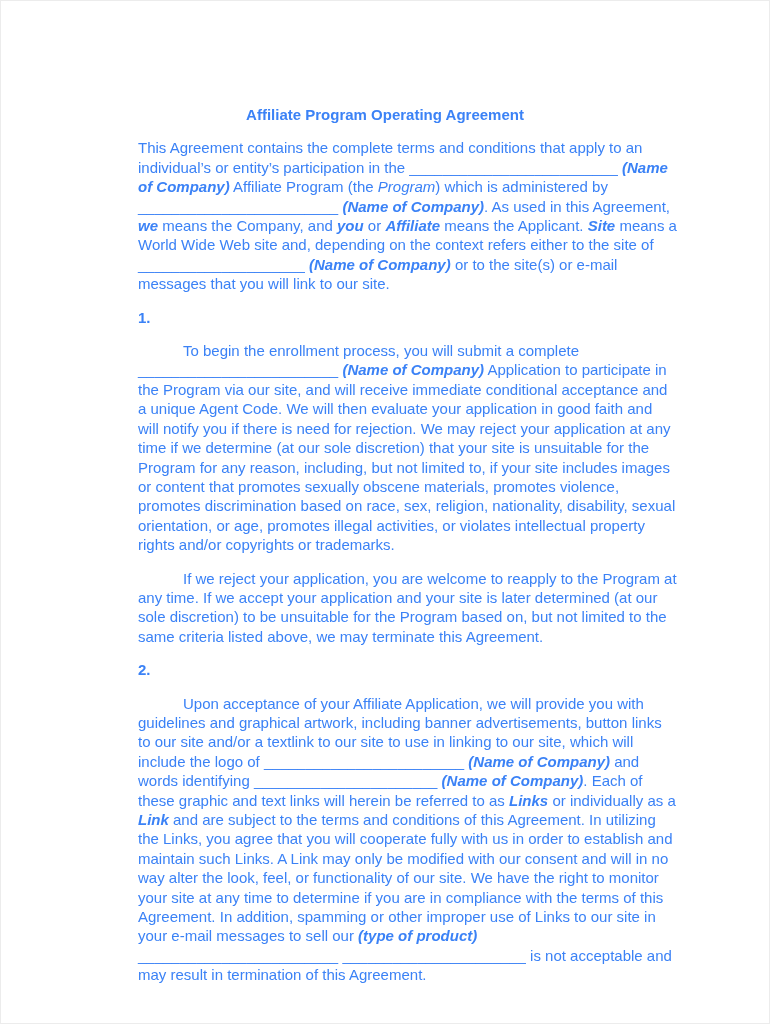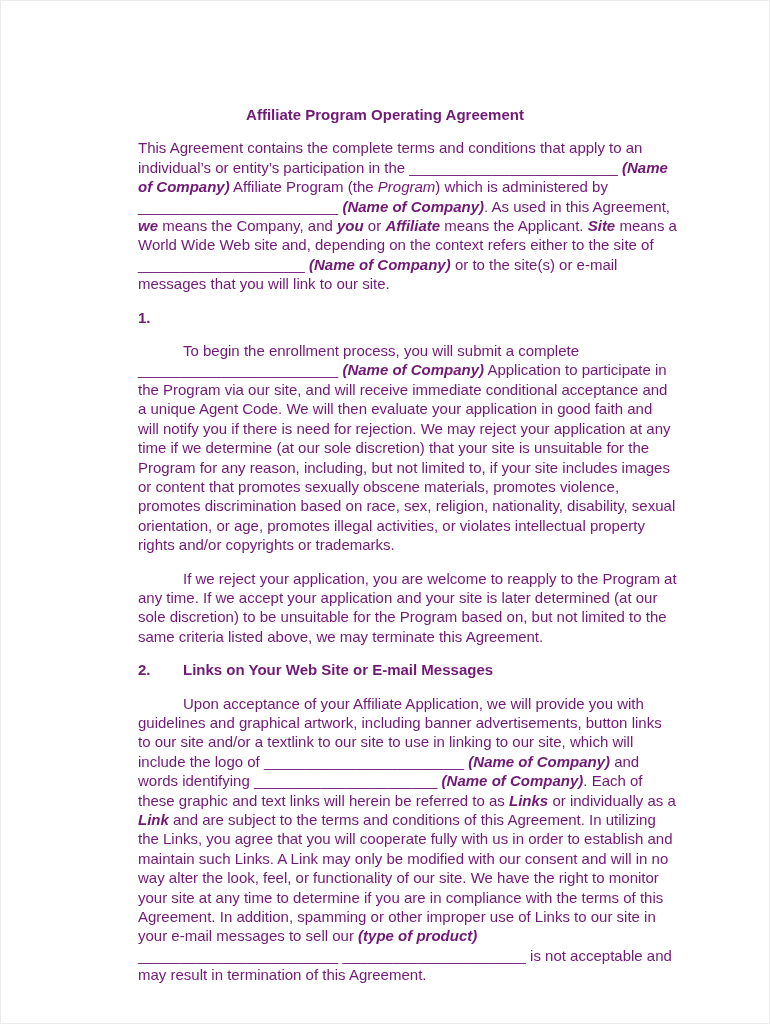--- a/index.html
+++ b/index.html
@@ -11,21 +11,21 @@
     position: relative;
     width: 770px;
     height: 1024px;
     box-sizing: border-box;
     background: #ffffff;
     border: 1px solid #ececec;
     padding: 104px 92px 0 137px;
     font-family: "Liberation Sans", "DejaVu Sans", sans-serif;
     font-size: 15px;
     line-height: 19.4px;
-    color: #701a75;
+    color: #3b82f6;
     overflow: hidden;
   }
   .doc-title {
     font-size: 15px;
     font-weight: bold;
     text-align: center;
     margin: 0 0 14px -45px; 
     padding: 0;
   }
   p.para {
@@ -68,18 +68,17 @@
   <div class="section-heading">
     <span class="hnum">1.</span>
   </div>
 
   <p class="para indent"><span class="run-normal">To begin the enrollment process, you will submit a complete </span><span class="run-blank">________________________</span><span class="run-normal"> </span><span class="run-bold-italic">(Name of Company)</span><span class="run-normal"> Application to participate in the Program via our site, and will receive immediate conditional acceptance and a unique Agent Code. We will then evaluate your application in good faith and will notify you if there is need for rejection. We may reject your application at any time if we determine (at our sole discretion) that your site is unsuitable for the Program for any reason, including, but not limited to, if your site includes images or content that promotes sexually obscene materials, promotes violence, promotes discrimination based on race, sex, religion, nationality, disability, sexual orientation, or age, promotes illegal activities, or violates intellectual property rights and/or copyrights or trademarks.</span></p>
 
   <p class="para indent"><span class="run-normal">If we reject your application, you are welcome to reapply to the Program at any time. If we accept your application and your site is later determined (at our sole discretion) to be unsuitable for the Program based on, but not limited to the same criteria listed above, we may terminate this Agreement.</span></p>
 
   <div class="section-heading">
     <span class="hnum">2.</span>
-    <span class="htext">Links on Your Web Site or E-mail Messages</span>
   </div>
 
   <p class="para indent"><span class="run-normal">Upon acceptance of your Affiliate Application, we will provide you with guidelines and graphical artwork, including banner advertisements, button links to our site and/or a textlink to our site to use in linking to our site, which will include the logo of </span><span class="run-blank">________________________</span><span class="run-normal"> </span><span class="run-bold-italic">(Name of Company)</span><span class="run-normal"> and words identifying </span><span class="run-blank">______________________</span><span class="run-normal"> </span><span class="run-bold-italic">(Name of Company)</span><span class="run-normal">. Each of these graphic and text links will herein be referred to as </span><span class="run-bold-italic">Links</span><span class="run-normal"> or individually as a </span><span class="run-bold-italic">Link</span><span class="run-normal"> and are subject to the terms and conditions of this Agreement. In utilizing the Links, you agree that you will cooperate fully with us in order to establish and maintain such Links. A Link may only be modified with our consent and will in no way alter the look, feel, or functionality of our site. We have the right to monitor your site at any time to determine if you are in compliance with the terms of this Agreement. In addition, spamming or other improper use of Links to our site in your e-mail messages to sell our </span><span class="run-bold-italic">(type of product)</span><span class="run-normal"> </span><span class="run-blank">________________________ ______________________</span><span class="run-normal"> is not acceptable and may result in termination of this Agreement.</span></p>
 
 </div>
 
 </body></html>

